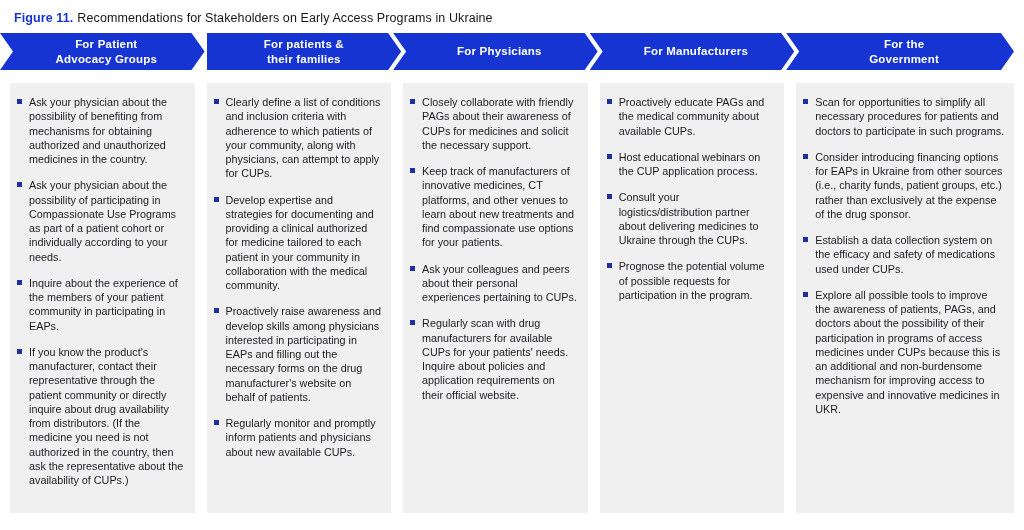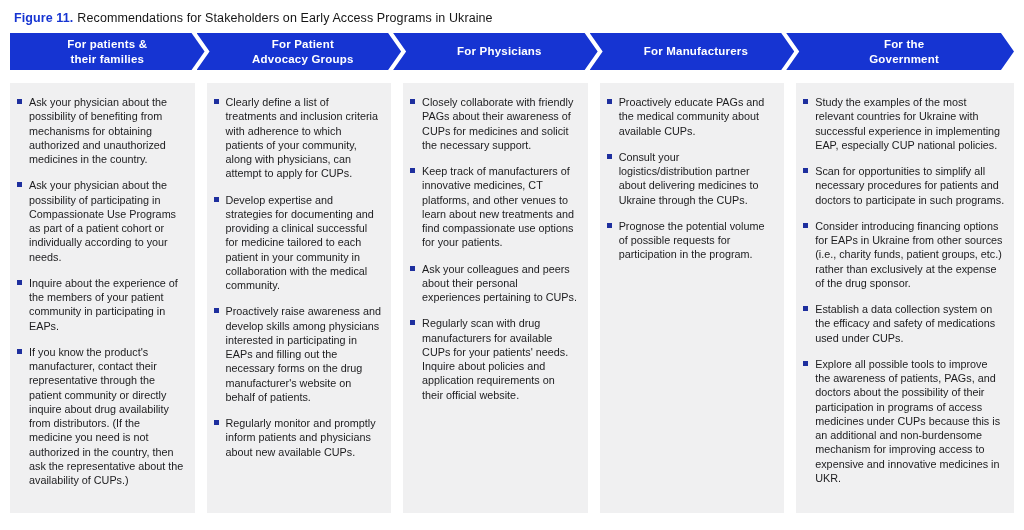--- a/index.html
+++ b/index.html
@@ -95,24 +95,24 @@
 </head>
 <body>
 
 <div class="page">
 
   <div class="fig-title">
     <span class="fig-label">Figure 11.</span><span class="fig-text">Recommendations for Stakeholders on Early Access Programs in Ukraine</span>
   </div>
 
   <div class="headers">
+    <div class="arrow a-mid">For Patient
+Advocacy Groups</div>
     <div class="arrow a-first">For patients &amp;
 their families</div>
-    <div class="arrow a-mid">For Patient
-Advocacy Groups</div>
     <div class="arrow a-mid">For Physicians</div>
     <div class="arrow a-mid">For Manufacturers</div>
     <div class="arrow a-last">For the
 Government</div>
   </div>
 
   <div class="columns">
 
     <div class="col">
       <ul>
@@ -132,25 +132,25 @@
             <span class="bullet"></span>
             <span>If you know the product's manufacturer, contact their representative through the patient community or directly inquire about drug availability from distributors. (If the medicine you need is not authorized in the country, then ask the representative about the availability of CUPs.)</span>
           </li>
       </ul>
     </div>
 
     <div class="col">
       <ul>
         <li>
             <span class="bullet"></span>
-            <span>Clearly define a list of treatments and inclusion criteria with adherence to which patients of your community, along with physicians, can attempt to apply for CUPs.</span>
-          </li>
-        <li>
-            <span class="bullet"></span>
-            <span>Develop expertise and strategies for documenting and providing a clinical successful for medicine tailored to each patient in your community in collaboration with the medical community.</span>
+            <span>Clearly define a list of conditions and inclusion criteria with adherence to which patients of your community, along with physicians, can attempt to apply for CUPs.</span>
+          </li>
+        <li>
+            <span class="bullet"></span>
+            <span>Develop expertise and strategies for documenting and providing a clinical authorized for medicine tailored to each patient in your community in collaboration with the medical community.</span>
           </li>
         <li>
             <span class="bullet"></span>
             <span>Proactively raise awareness and develop skills among physicians interested in participating in EAPs and filling out the necessary forms on the drug manufacturer's website on behalf of patients.</span>
           </li>
         <li>
             <span class="bullet"></span>
             <span>Regularly monitor and promptly inform patients and physicians about new available CUPs.</span>
           </li>
       </ul>
@@ -178,37 +178,37 @@
     </div>
 
     <div class="col">
       <ul>
         <li>
             <span class="bullet"></span>
             <span>Proactively educate PAGs and the medical community about available CUPs.</span>
           </li>
         <li>
             <span class="bullet"></span>
+            <span>Host educational webinars on the CUP application process.</span>
+          </li>
+        <li>
+            <span class="bullet"></span>
             <span>Consult your logistics/distribution partner about delivering medicines to Ukraine through the CUPs.</span>
           </li>
         <li>
             <span class="bullet"></span>
             <span>Prognose the potential volume of possible requests for participation in the program.</span>
           </li>
       </ul>
     </div>
 
     <div class="col">
       <ul>
         <li>
             <span class="bullet"></span>
-            <span>Study the examples of the most relevant countries for Ukraine with successful experience in implementing EAP, especially CUP national policies.</span>
-          </li>
-        <li>
-            <span class="bullet"></span>
             <span>Scan for opportunities to simplify all necessary procedures for patients and doctors to participate in such programs.</span>
           </li>
         <li>
             <span class="bullet"></span>
             <span>Consider introducing financing options for EAPs in Ukraine from other sources (i.e., charity funds, patient groups, etc.) rather than exclusively at the expense of the drug sponsor.</span>
           </li>
         <li>
             <span class="bullet"></span>
             <span>Establish a data collection system on the efficacy and safety of medications used under CUPs.</span>
           </li>

